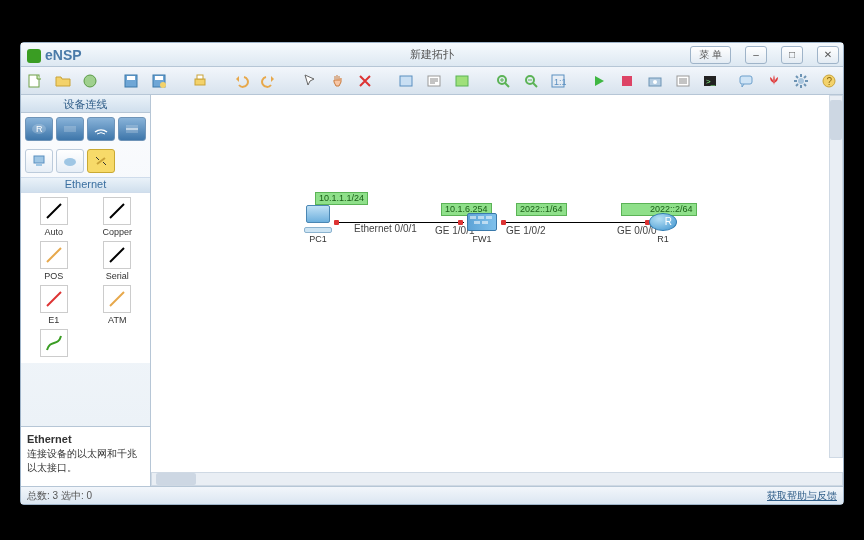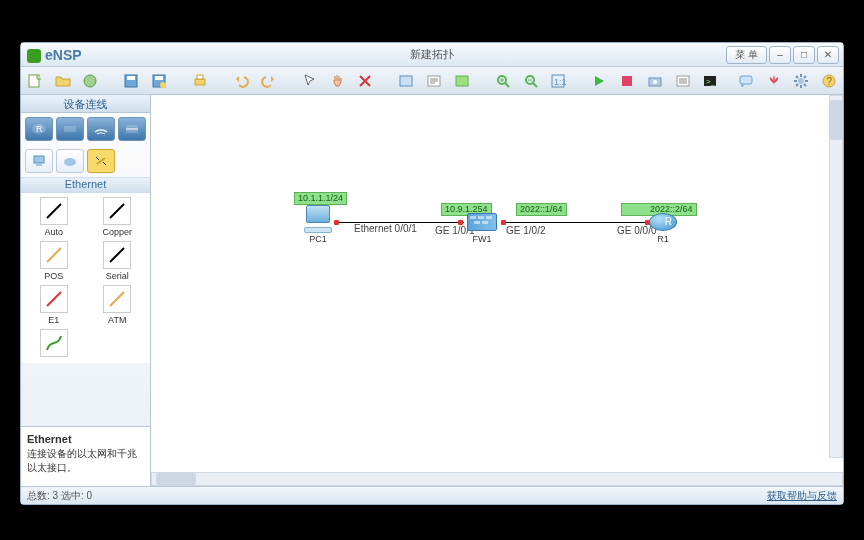--- a/index.html
+++ b/index.html
@@ -32,21 +32,21 @@
   border-radius: 3px;
 }
 .logo-text {
   font-size: 14px; font-weight: bold; color: #4a7aa8;
 }
 .title-center {
   position: absolute; left: 0; right: 0; text-align: center;
   font-size: 11px; color: #555;
 }
 .titlebar-right {
-  position: absolute; right: 4px; display: flex; gap: 2px;
+  position: absolute; right: 4px; display: flex; gap: 14px;
 }
 .tbtn {
   width: 22px; height: 18px;
   border: 1px solid #9fb4c9;
   background: linear-gradient(to bottom, #fff, #e3ebf3);
   border-radius: 3px;
   font-size: 10px; line-height: 16px; text-align: center;
   color: #555;
   cursor: pointer;
 }
@@ -524,22 +524,22 @@
       <div class="canvas">
 
         <div class="link" style="left:183px; top:127px; width:130px;"></div>
         <div class="link" style="left:350px; top:127px; width:150px;"></div>
 
         <div class="endpt" style="left:183px; top:125px;"></div>
         <div class="endpt" style="left:307px; top:125px;"></div>
         <div class="endpt" style="left:350px; top:125px;"></div>
         <div class="endpt" style="left:494px; top:125px;"></div>
 
-        <div class="ip-badge" style="left:143px; top:97px;">10.1.1.1/24</div>
-        <div class="ip-badge" style="left:290px; top:108px;">10.9.1.254</div>
+        <div class="ip-badge" style="left:164px; top:97px;">10.1.1.1/24</div>
+        <div class="ip-badge" style="left:290px; top:108px;">10.1.6.254</div>
         <div class="ip-badge" style="left:365px; top:108px;">2022::1/64</div>
         <div class="ip-badge" style="left:470px; top:108px;padding-left:28px;">2022::2/64</div>
 
         <div class="port-lbl" style="left:203px; top:128px;">Ethernet 0/0/1</div>
         <div class="port-lbl" style="left:284px; top:130px;">GE 1/0/1</div>
         <div class="port-lbl" style="left:355px; top:130px;">GE 1/0/2</div>
         <div class="port-lbl" style="left:466px; top:130px;">GE 0/0/0</div>
 
         <div class="device" style="left:152px; top:110px;">
           <div class="pc-icon">

